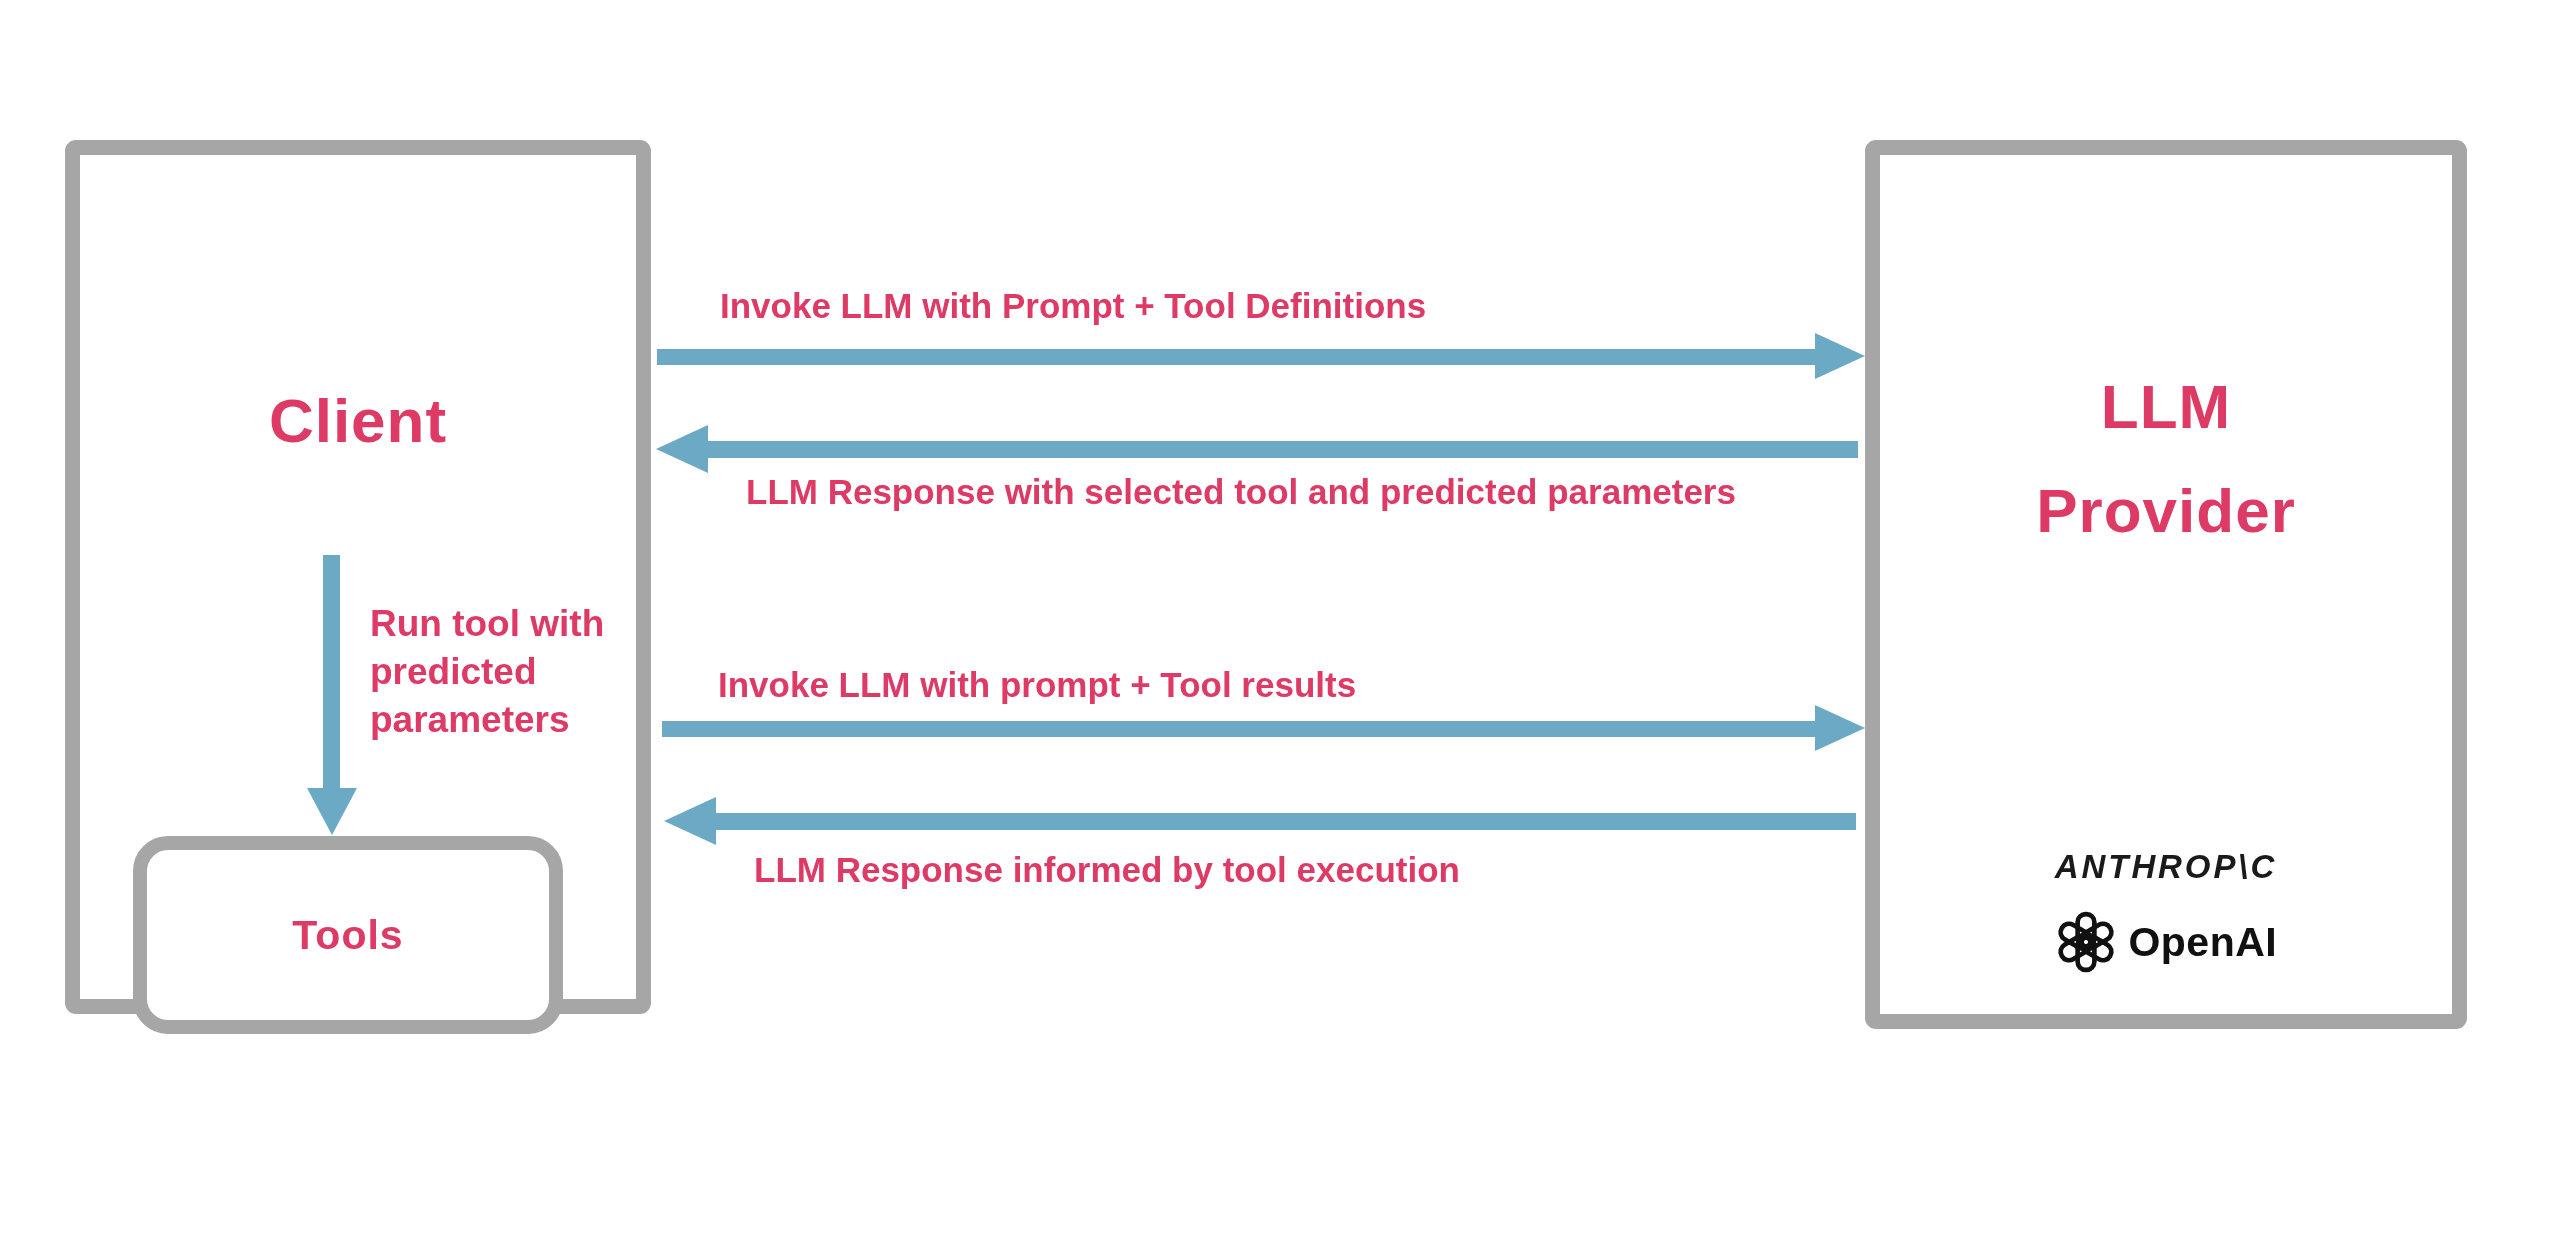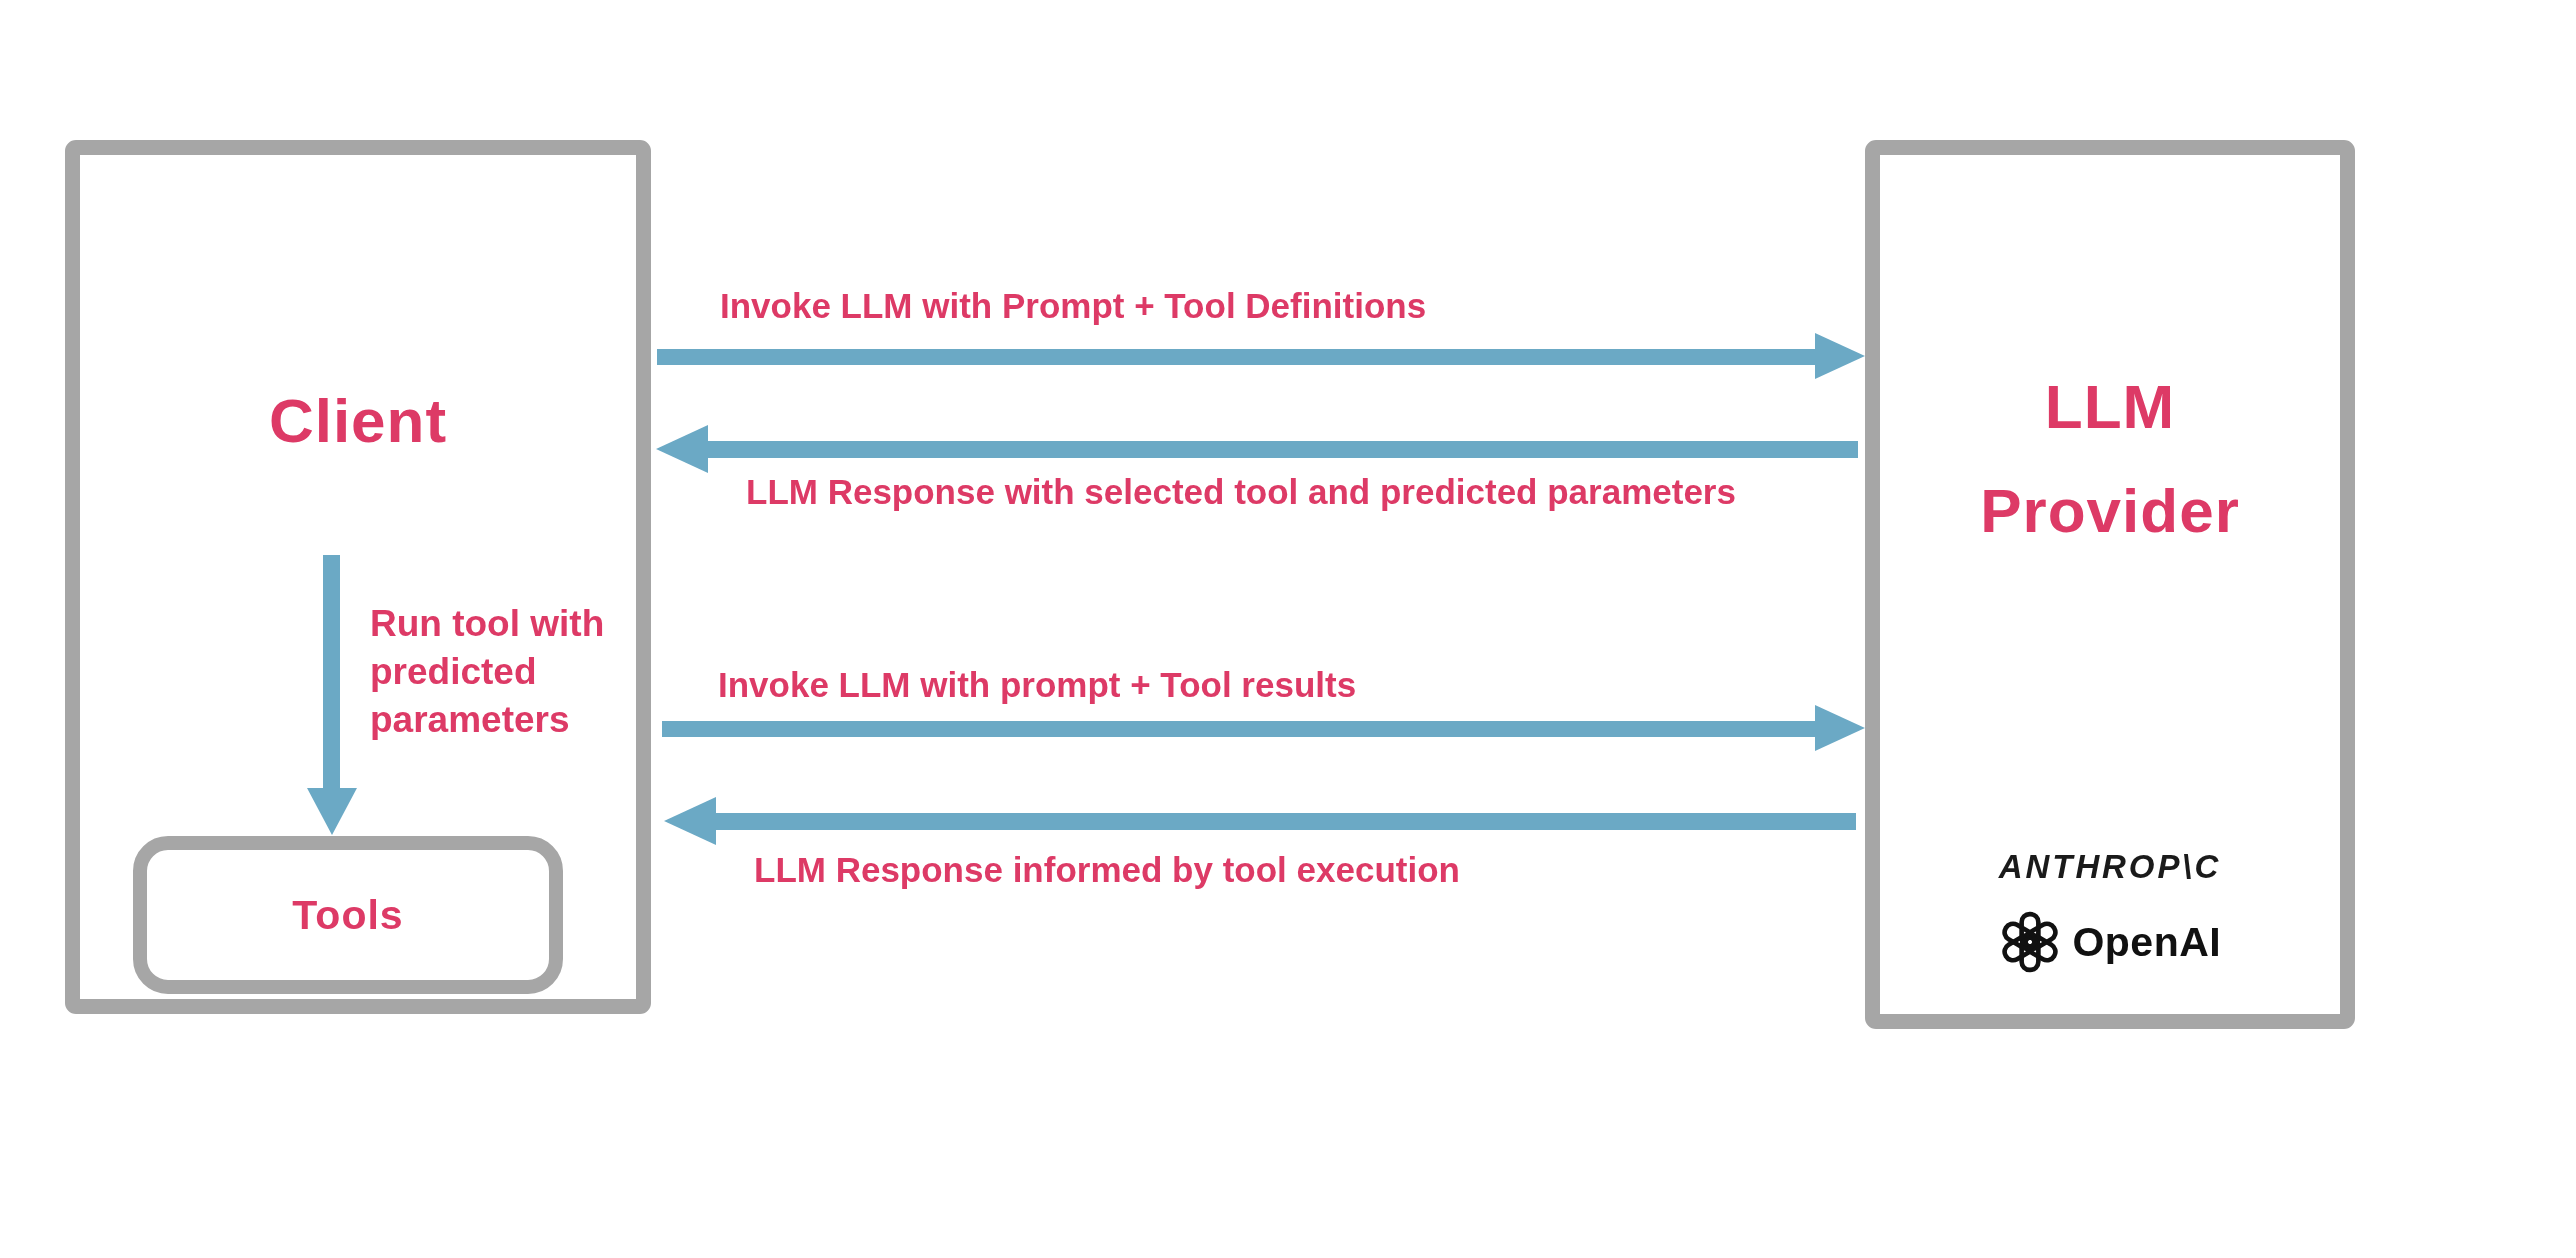--- a/index.html
+++ b/index.html
@@ -13,40 +13,40 @@
   }
   
   .big-box {
     position: absolute;
     box-sizing: border-box;
     border: 15.5px solid #a6a6a6;
     border-radius: 11px;
     background: #ffffff;
   }
   .client-box { left: 65px;  top: 140px; width: 586px; height: 874px; }
-  .provider-box { left: 1865px; top: 140px; width: 490px; height: 889px; }
+  .provider-box { left: 1865px; top: 140px; width: 602px; height: 889px; }
 
   .box-title {
     position: absolute;
     left: 0; right: 0;
     text-align: center;
     color: #dd3a66;
     font-weight: bold;
     font-size: 62px;
     line-height: 104px;
     letter-spacing: 1px;
   }
   .client-box .box-title { top: 214px; }
   .provider-box .box-title { top: 200px; }
 
   
   .tools-box {
     position: absolute;
     left: 53px; top: 681px;
-    width: 430px; height: 158px;
+    width: 430px; height: 198px;
     box-sizing: border-box;
     border: 14.5px solid #a6a6a6;
     border-radius: 35px;
     background: #ffffff;
     display: flex;
     align-items: center;
     justify-content: center;
   }
   .tools-label {
     color: #dd3a66;

